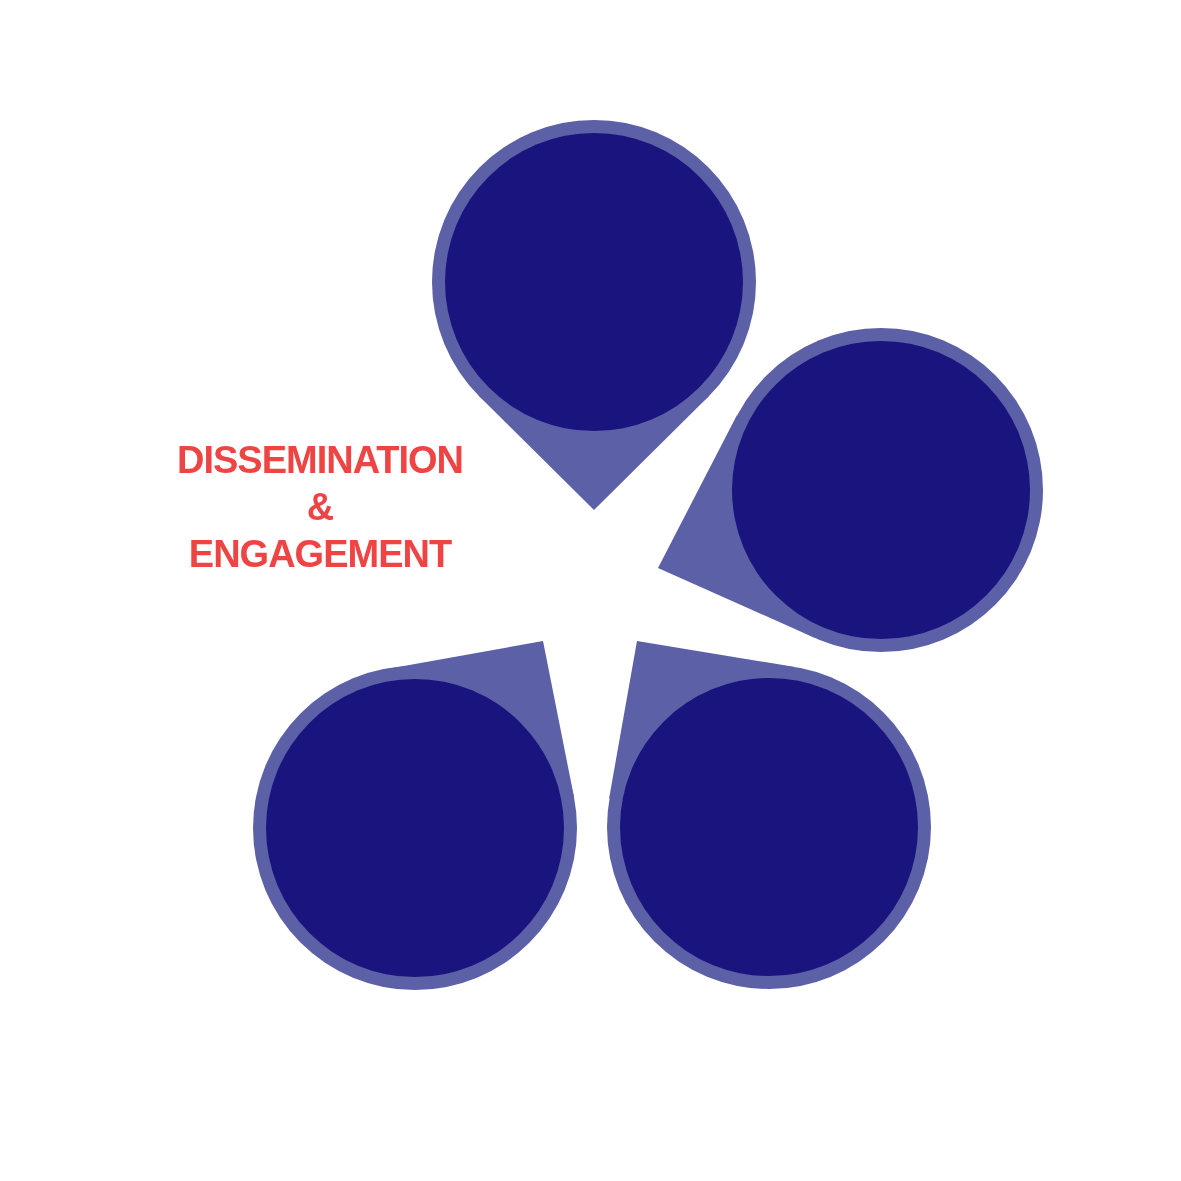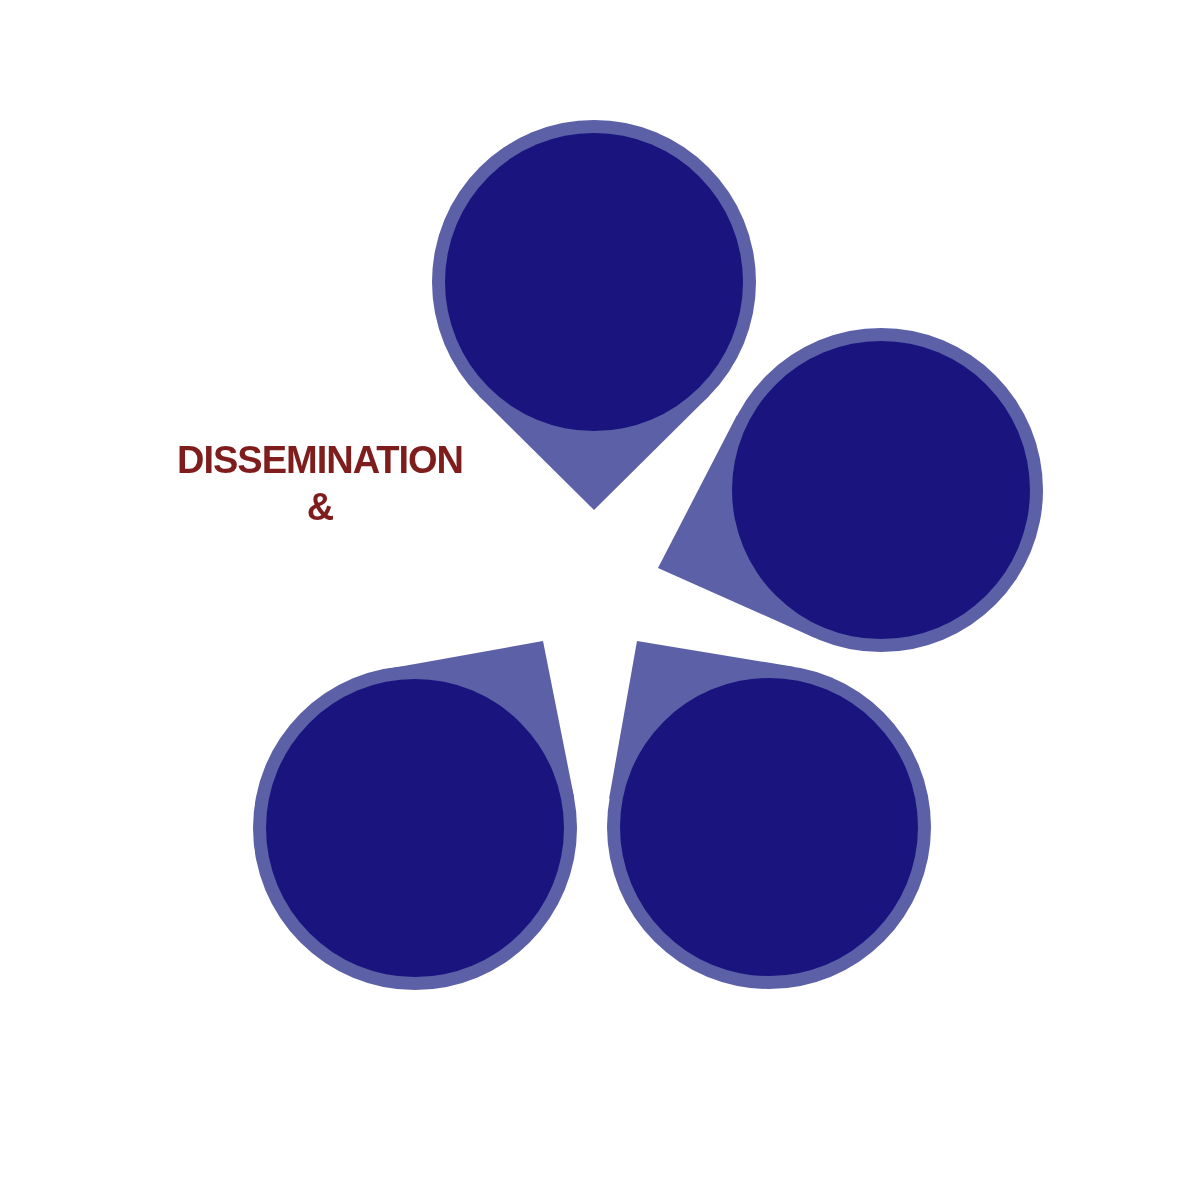--- a/index.html
+++ b/index.html
@@ -60,18 +60,19 @@
       <circle cx="769" cy="827" r="149" fill="#19147e"></circle>
     </g>
 
     <g>
       <circle cx="415" cy="828" r="162" fill="#5b60a7"></circle>
       <polygon points="543,641 387,669 574,797" fill="#5b60a7"></polygon>
       <circle cx="415" cy="828" r="149" fill="#19147e"></circle>
     </g>
   </svg>
 
-  <div class="diagram-label" style="color: #7f1d1d;">
+  <div class="diagram-label" style="color: #ef4444;">
     <div>DISSEMINATION</div>
     <div>&amp;</div>
+    <div>ENGAGEMENT</div>
   </div>
 
 </div>
 
 </body></html>

